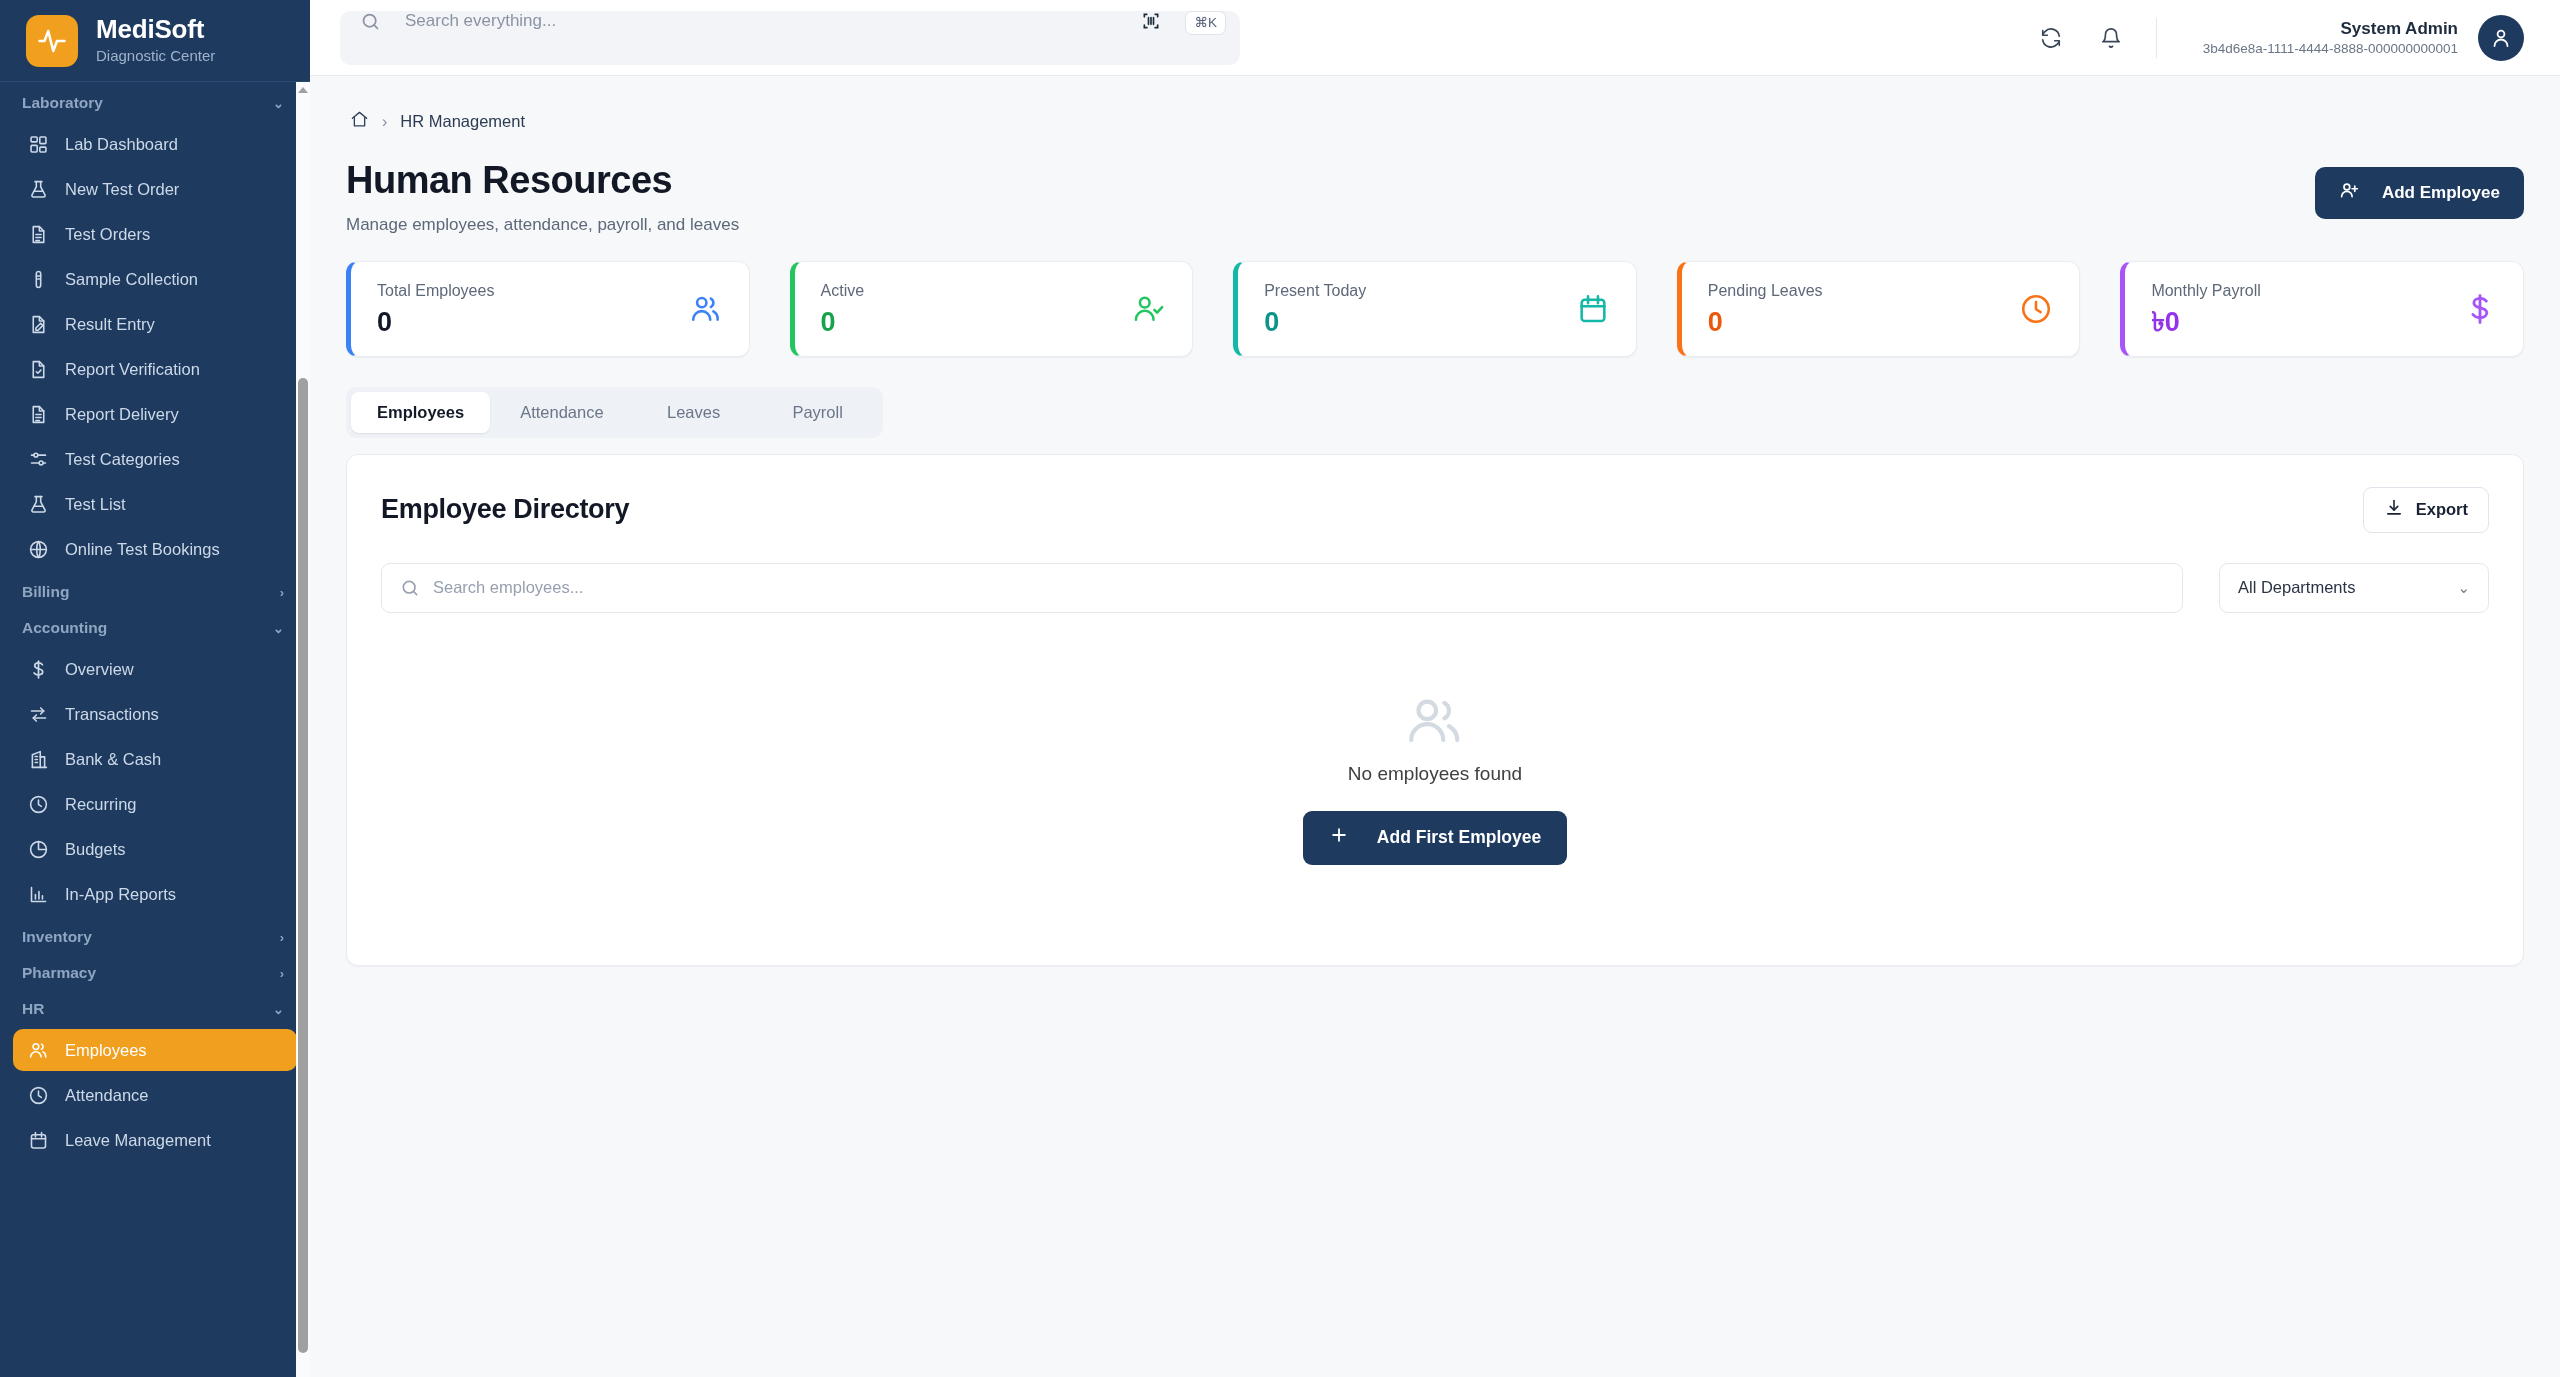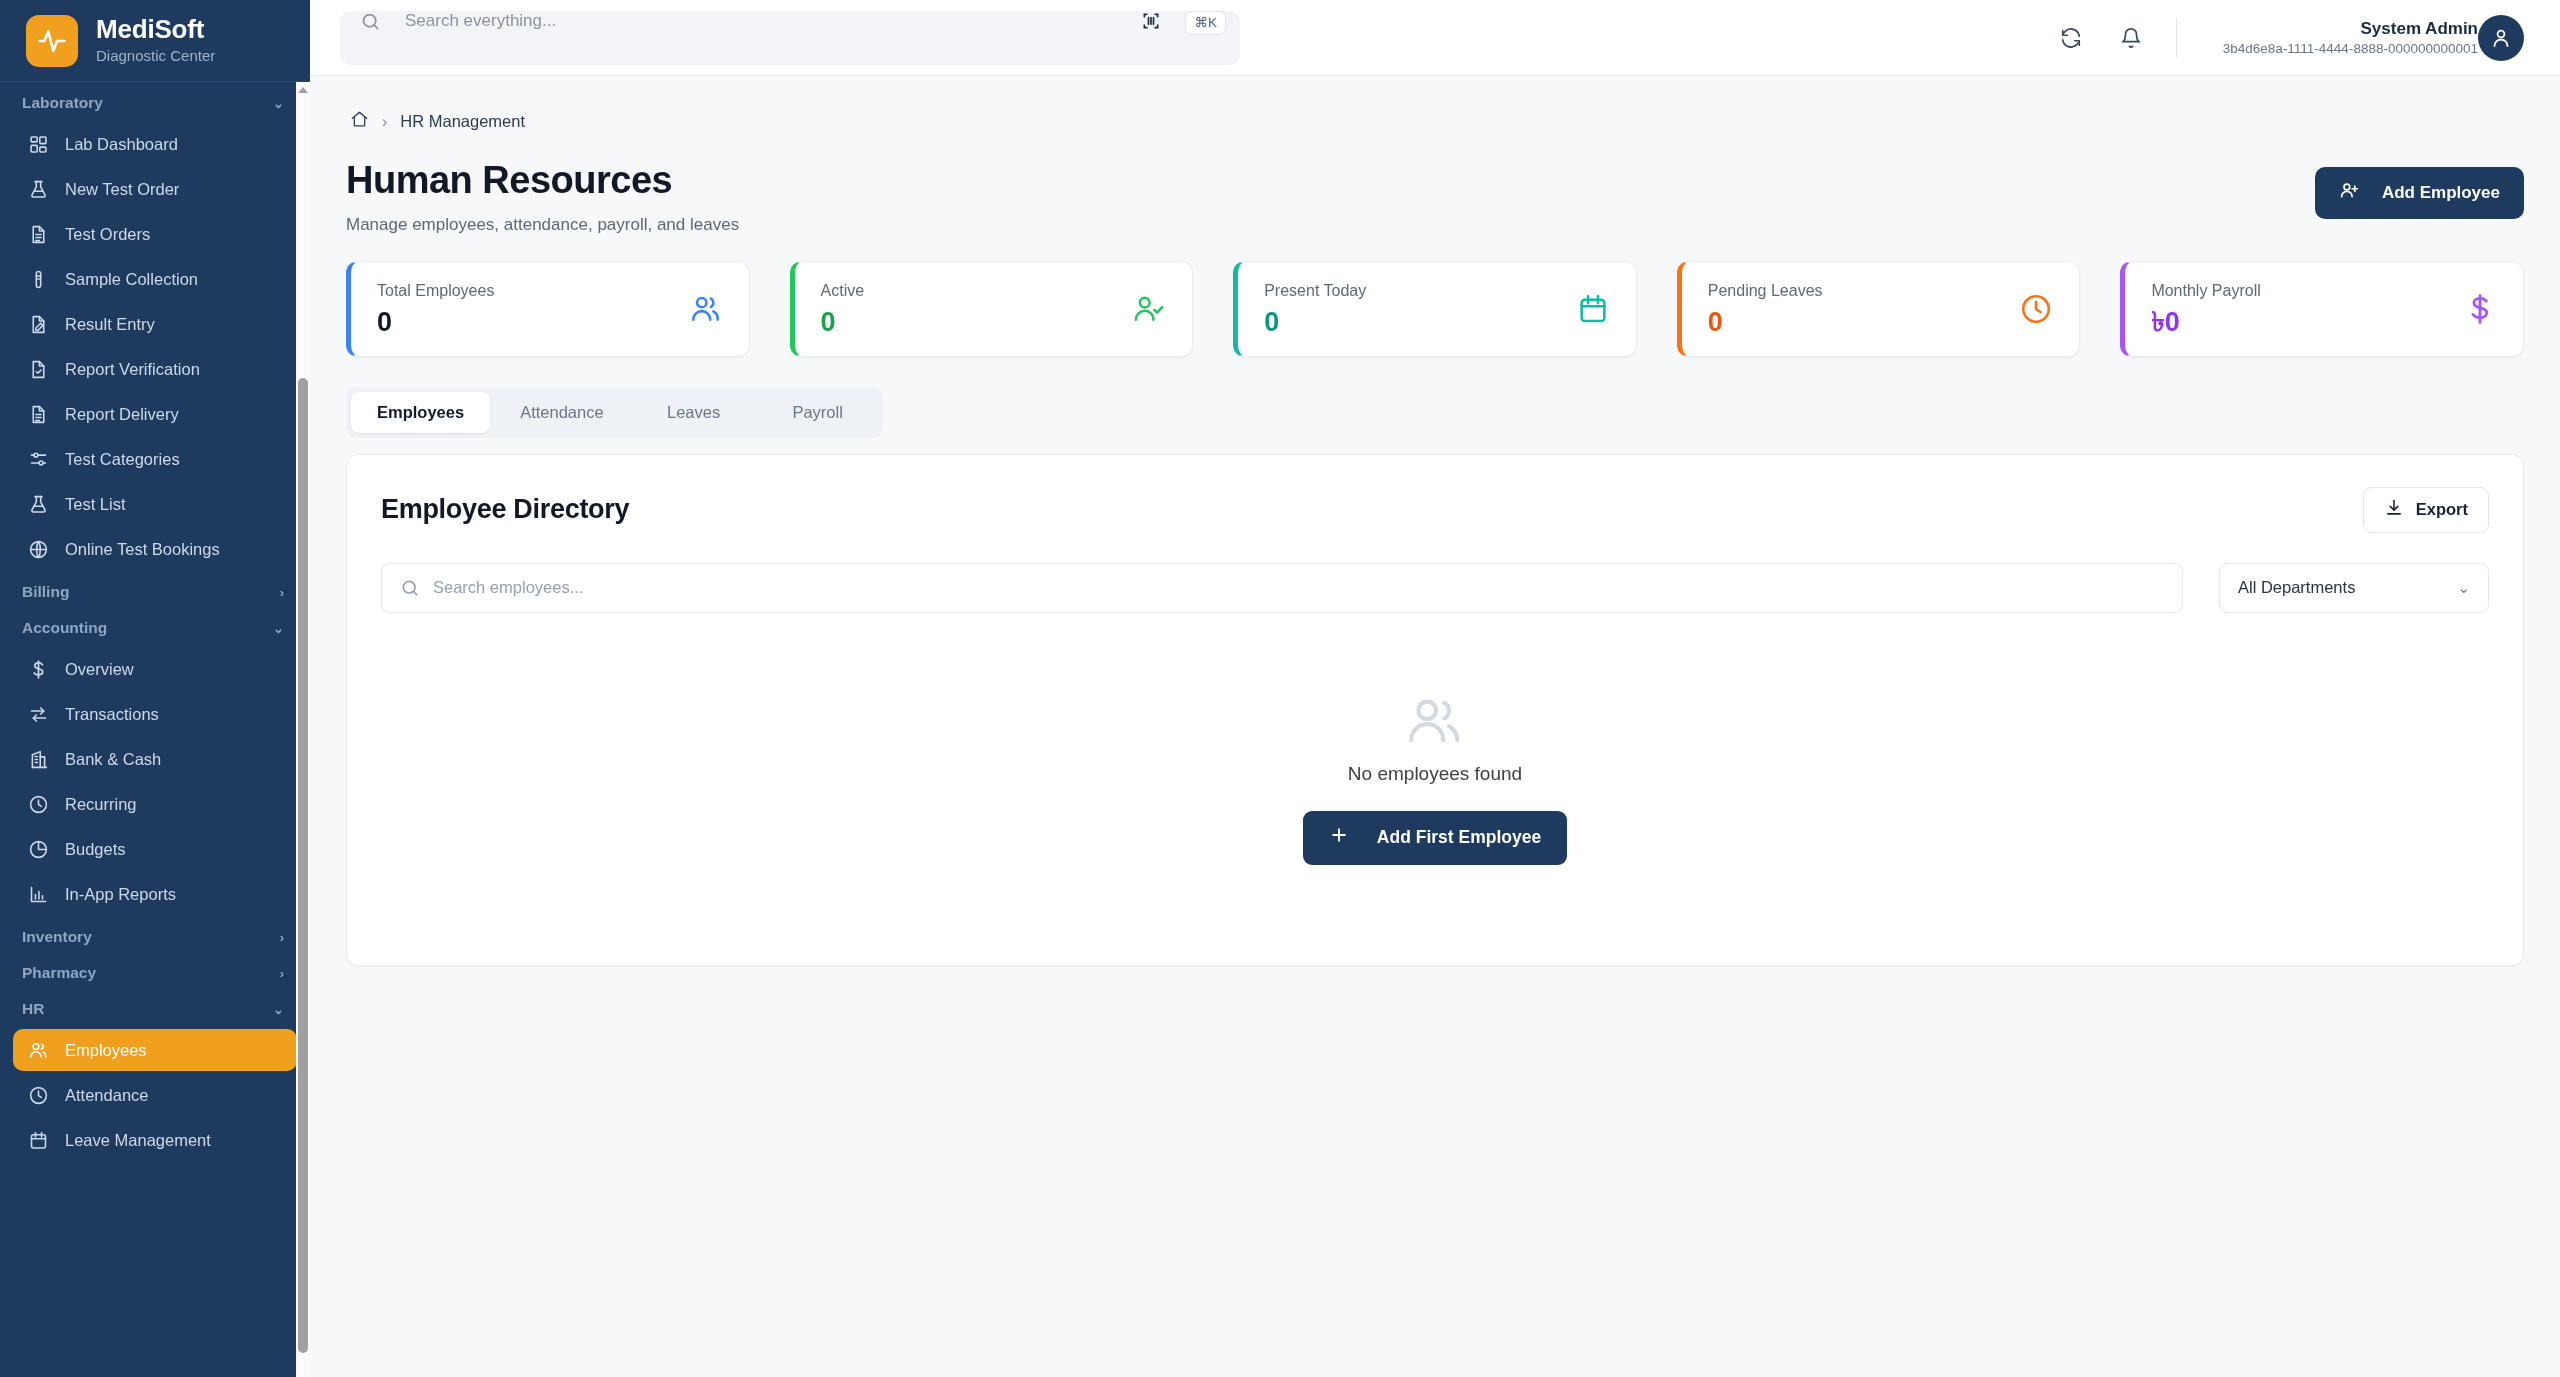--- a/index.html
+++ b/index.html
@@ -117,21 +117,21 @@
     font-size: 13.5px; color: #55607a; padding: 4px 8px;
     font-family: "Liberation Sans", sans-serif; line-height: 1.1;
   }
   #topright { margin-left: auto; display: flex; align-items: center; gap: 22px; }
   .icon-btn {
     width: 38px; height: 38px; border-radius: 9px;
     display: flex; align-items: center; justify-content: center;
     color: #3a4558; cursor: pointer; background: transparent; border: none;
   }
   .vdiv { width: 1px; height: 40px; background: #e4e7ed; margin: 0 4px; }
-  #userblock { display: flex; align-items: center; gap: 0; margin-left: 20px; }
+  #userblock { display: flex; align-items: center; gap: 20px; margin-left: 20px; }
   .user-texts { text-align: right; display: flex; flex-direction: column; gap: 2px; }
   .user-name { font-size: 17px; font-weight: bold; color: #1d2b3e; line-height: 1.15; }
   .user-id { font-size: 13.5px; color: #6b7686; line-height: 1.15; }
   .avatar {
     width: 46px; height: 46px; border-radius: 50%;
     background: #1e3a5f; color: #fff;
     display: flex; align-items: center; justify-content: center;
     flex: 0 0 46px;
   }
 

